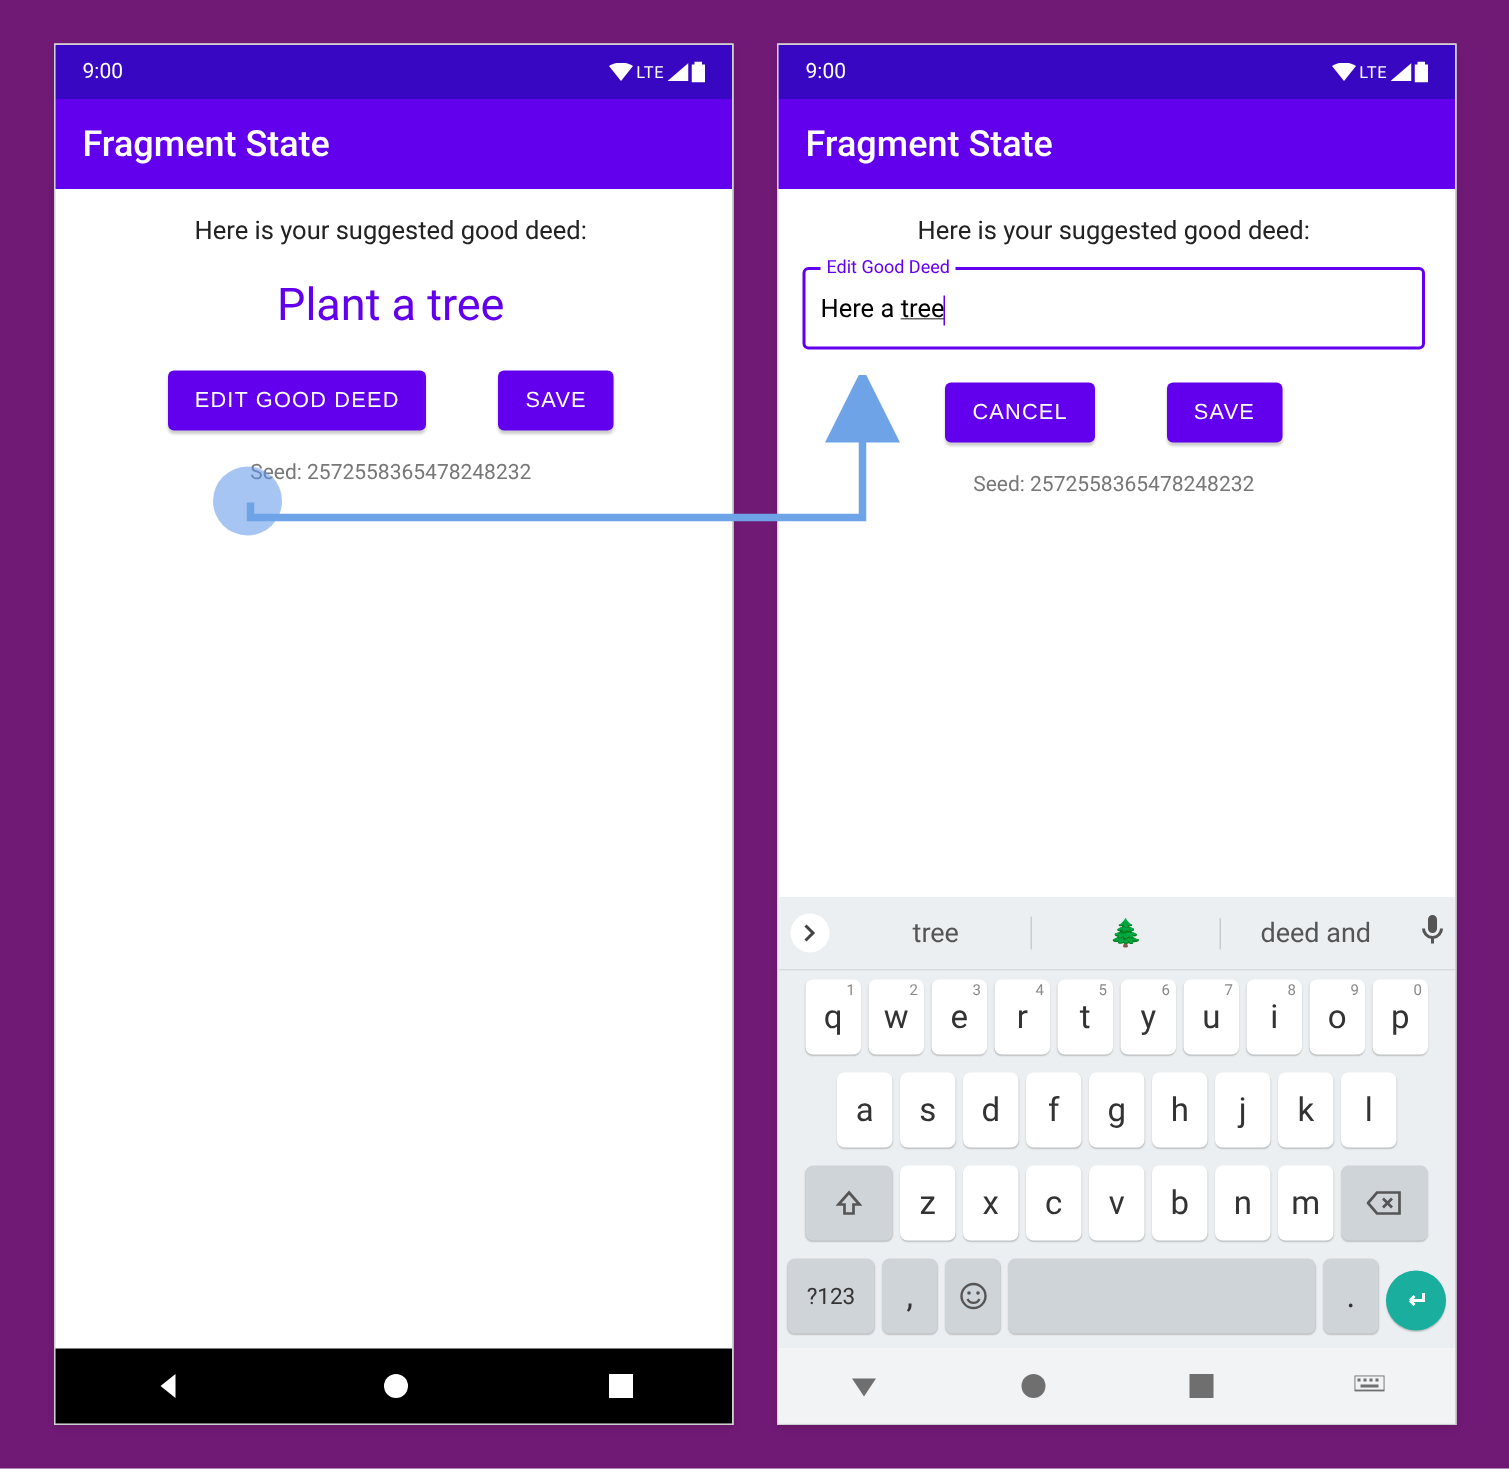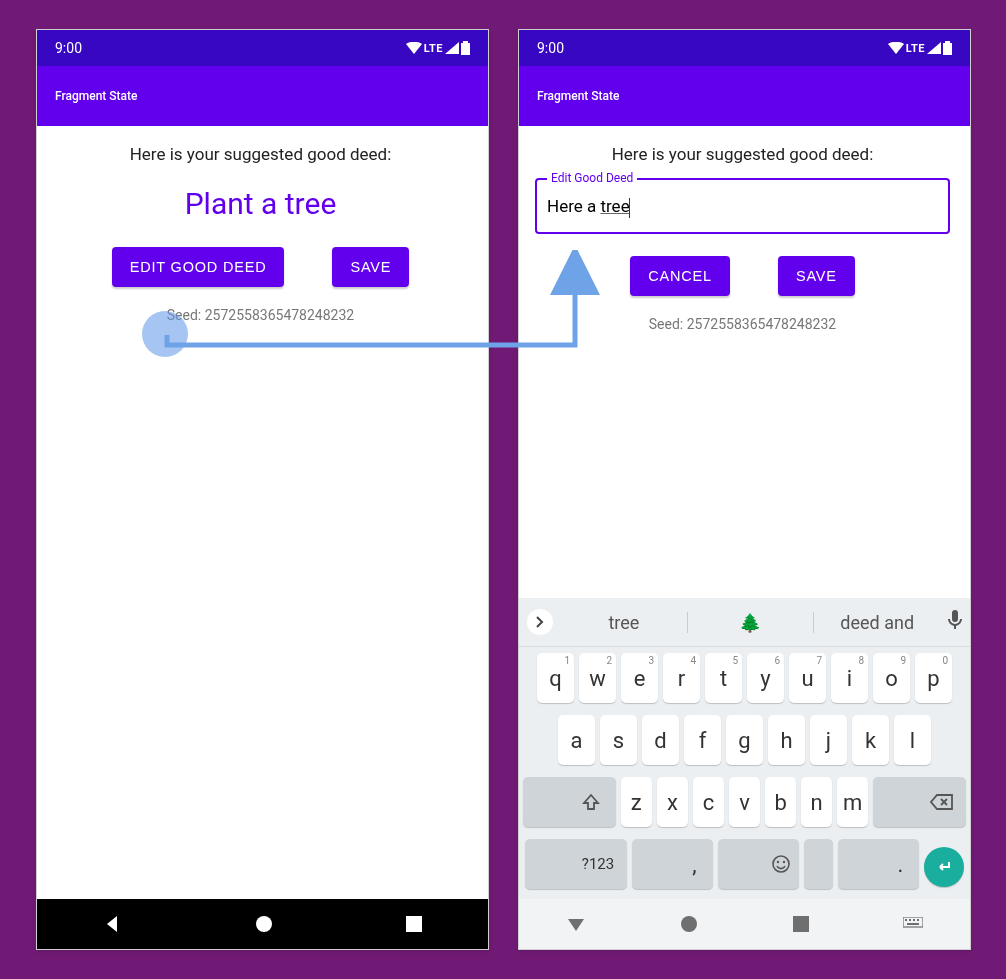--- a/index.html
+++ b/index.html
@@ -1,22 +1,22 @@
 <!DOCTYPE html>
 <html><head>
 <meta charset="utf-8">
 <style>
   html,body{margin:0;padding:0;background:#e0e0e0;font-family:Roboto,Arial,sans-serif;}
   .stage{width:1006px;height:979px;position:relative;margin:0 auto;background:#701a75;}
   .phone{position:absolute;width:451px;height:919px;background:#fff;border:1px solid #d0d0d0;box-shadow:0 2px 4px rgba(0,0,0,.1);}
   .phone.left{left:36px;top:29px;}
   .phone.right{left:518px;top:29px;}
   .status-bar{height:36px;background:#3707C1;color:#fff;display:flex;align-items:center;justify-content:space-between;padding:0 18px;font-size:14px;}
-  .status-right{display:flex;align-items:center;gap:2px;font-size:11px;font-weight:700;letter-spacing:.5px;}
-  .app-bar{height:60px;background:#6200EE;color:#fff;display:flex;align-items:center;padding:0 18px;font-size:12px;font-weight:500;}
+  .status-right{display:flex;align-items:center;gap:2px;font-size:11px;font-weight:400;letter-spacing:.5px;}
+  .app-bar{height:60px;background:#6200EE;color:#fff;display:flex;align-items:center;padding:0 18px;font-size:24px;font-weight:500;}
   .content{padding:18px 4px 0 0;text-align:center;}
   .prompt{font-size:17px;color:#222;}
   .deed-text{font-size:30px;color:#6200EE;margin:22px 0 26px 0;}
   .btn{display:inline-block;background:#6200EE;color:#fff;font-size:14.5px;font-weight:500;letter-spacing:.8px;padding:12px 18px;border:none;border-radius:4px;box-shadow:0 2px 2px rgba(0,0,0,.2);}
   .btn-row{display:flex;justify-content:center;gap:48px;}
   .seed{font-size:14px;color:#777;margin-top:20px;}
   .nav-bar{position:absolute;bottom:0;left:0;right:0;height:50px;background:#000;display:flex;align-items:center;justify-content:space-around;}
   .nav-bar.light .nav-icon{color:#6f6f6f;}
   .nav-bar.light{background:#f2f3f5;}
   .nav-icon{color:#fff;font-size:0;}
@@ -27,21 +27,21 @@
   
   .kbd{position:absolute;bottom:50px;left:0;right:0;background:#eceff1;}
   .suggest{height:48px;display:flex;align-items:center;background:#eceff1;border-bottom:1px solid #d8dbdd;}
   .chev{width:26px;height:26px;border-radius:50%;background:#fff;display:flex;align-items:center;justify-content:center;margin:0 8px;color:#444;}
   .sug{flex:1;text-align:center;color:#555;font-size:18px;}
   .sug+.sug{border-left:1px solid #c9cccf;}
   .mic{width:30px;text-align:center;color:#555;}
   .krow{display:flex;justify-content:center;padding:6px 4px;gap:5px;}
   .key{position:relative;background:#fff;border-radius:5px;width:37px;height:50px;display:flex;align-items:center;justify-content:center;font-size:22px;color:#333;box-shadow:0 1px 1px rgba(0,0,0,.2);}
   .key .num{position:absolute;top:2px;right:4px;font-size:10px;color:#888;}
-  .key.fn{background:#cfd4d8;padding-left:44px;}
+  .key.fn{background:#cfd4d8;}
   .key.wide{width:58px;}
   .key.space{flex:1;background:#cfd4d8;}
   .key.enter{background:#1aae9f;color:#fff;border-radius:50%;width:40px;height:40px;margin-top:5px;}
   .krow.bottom{align-items:center;padding:6px 6px 10px 6px;}
   
   .arrow-svg{position:absolute;pointer-events:none;}
   .tap-dot{position:absolute;width:46px;height:46px;border-radius:50%;background:rgba(93,150,231,.55);}
   .underline{text-decoration:underline;text-decoration-color:#666;}
 </style>
 </head>

